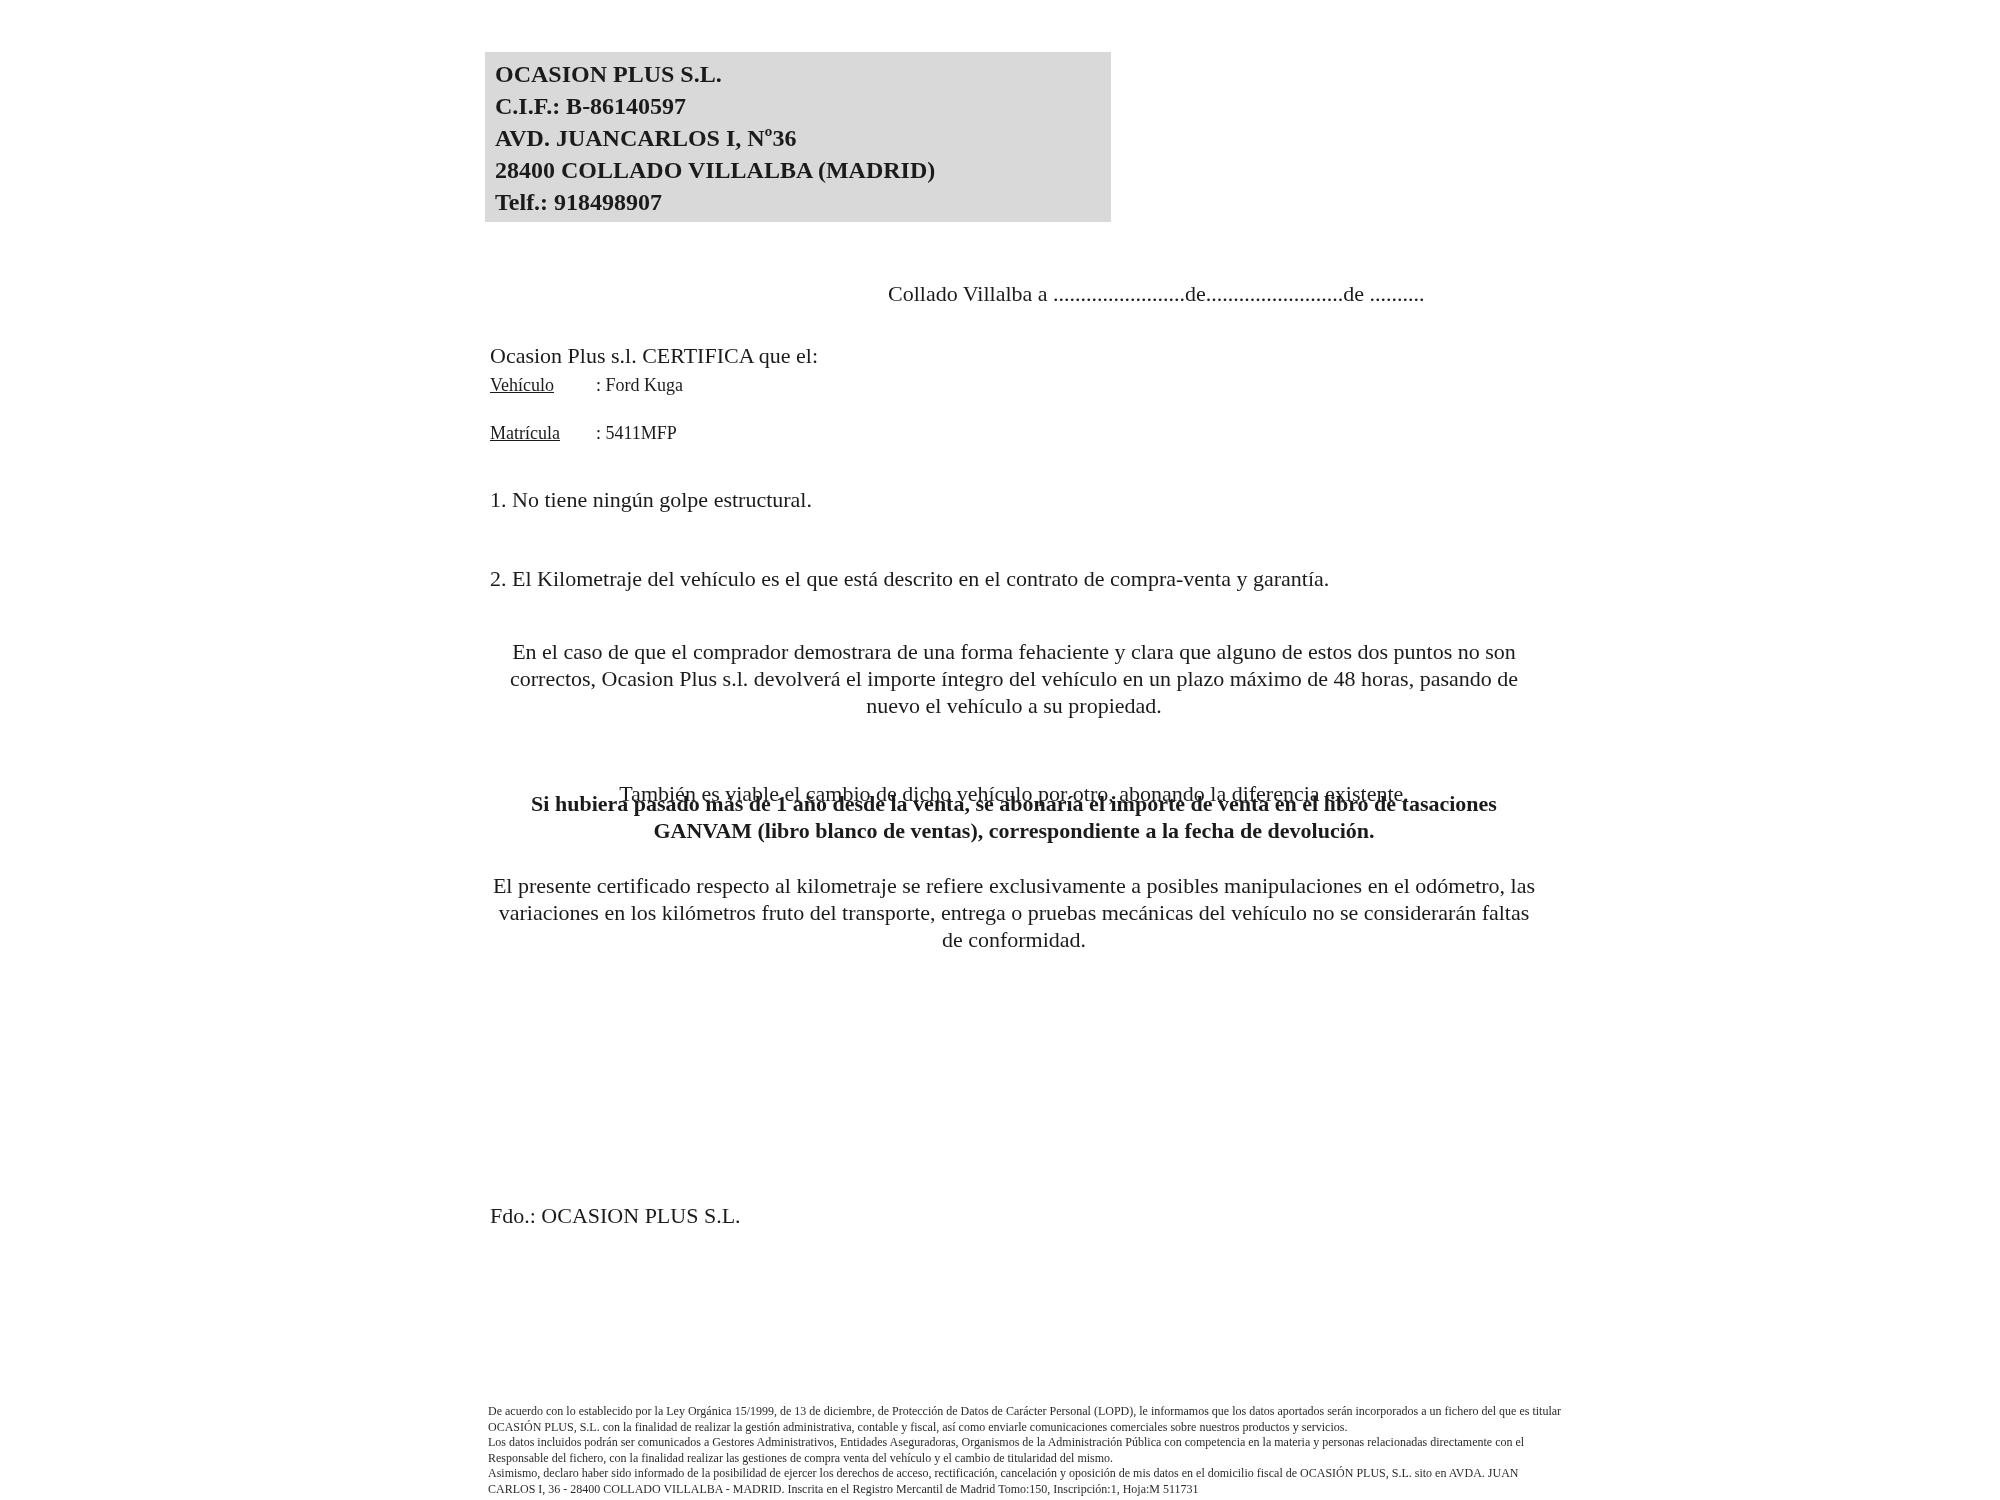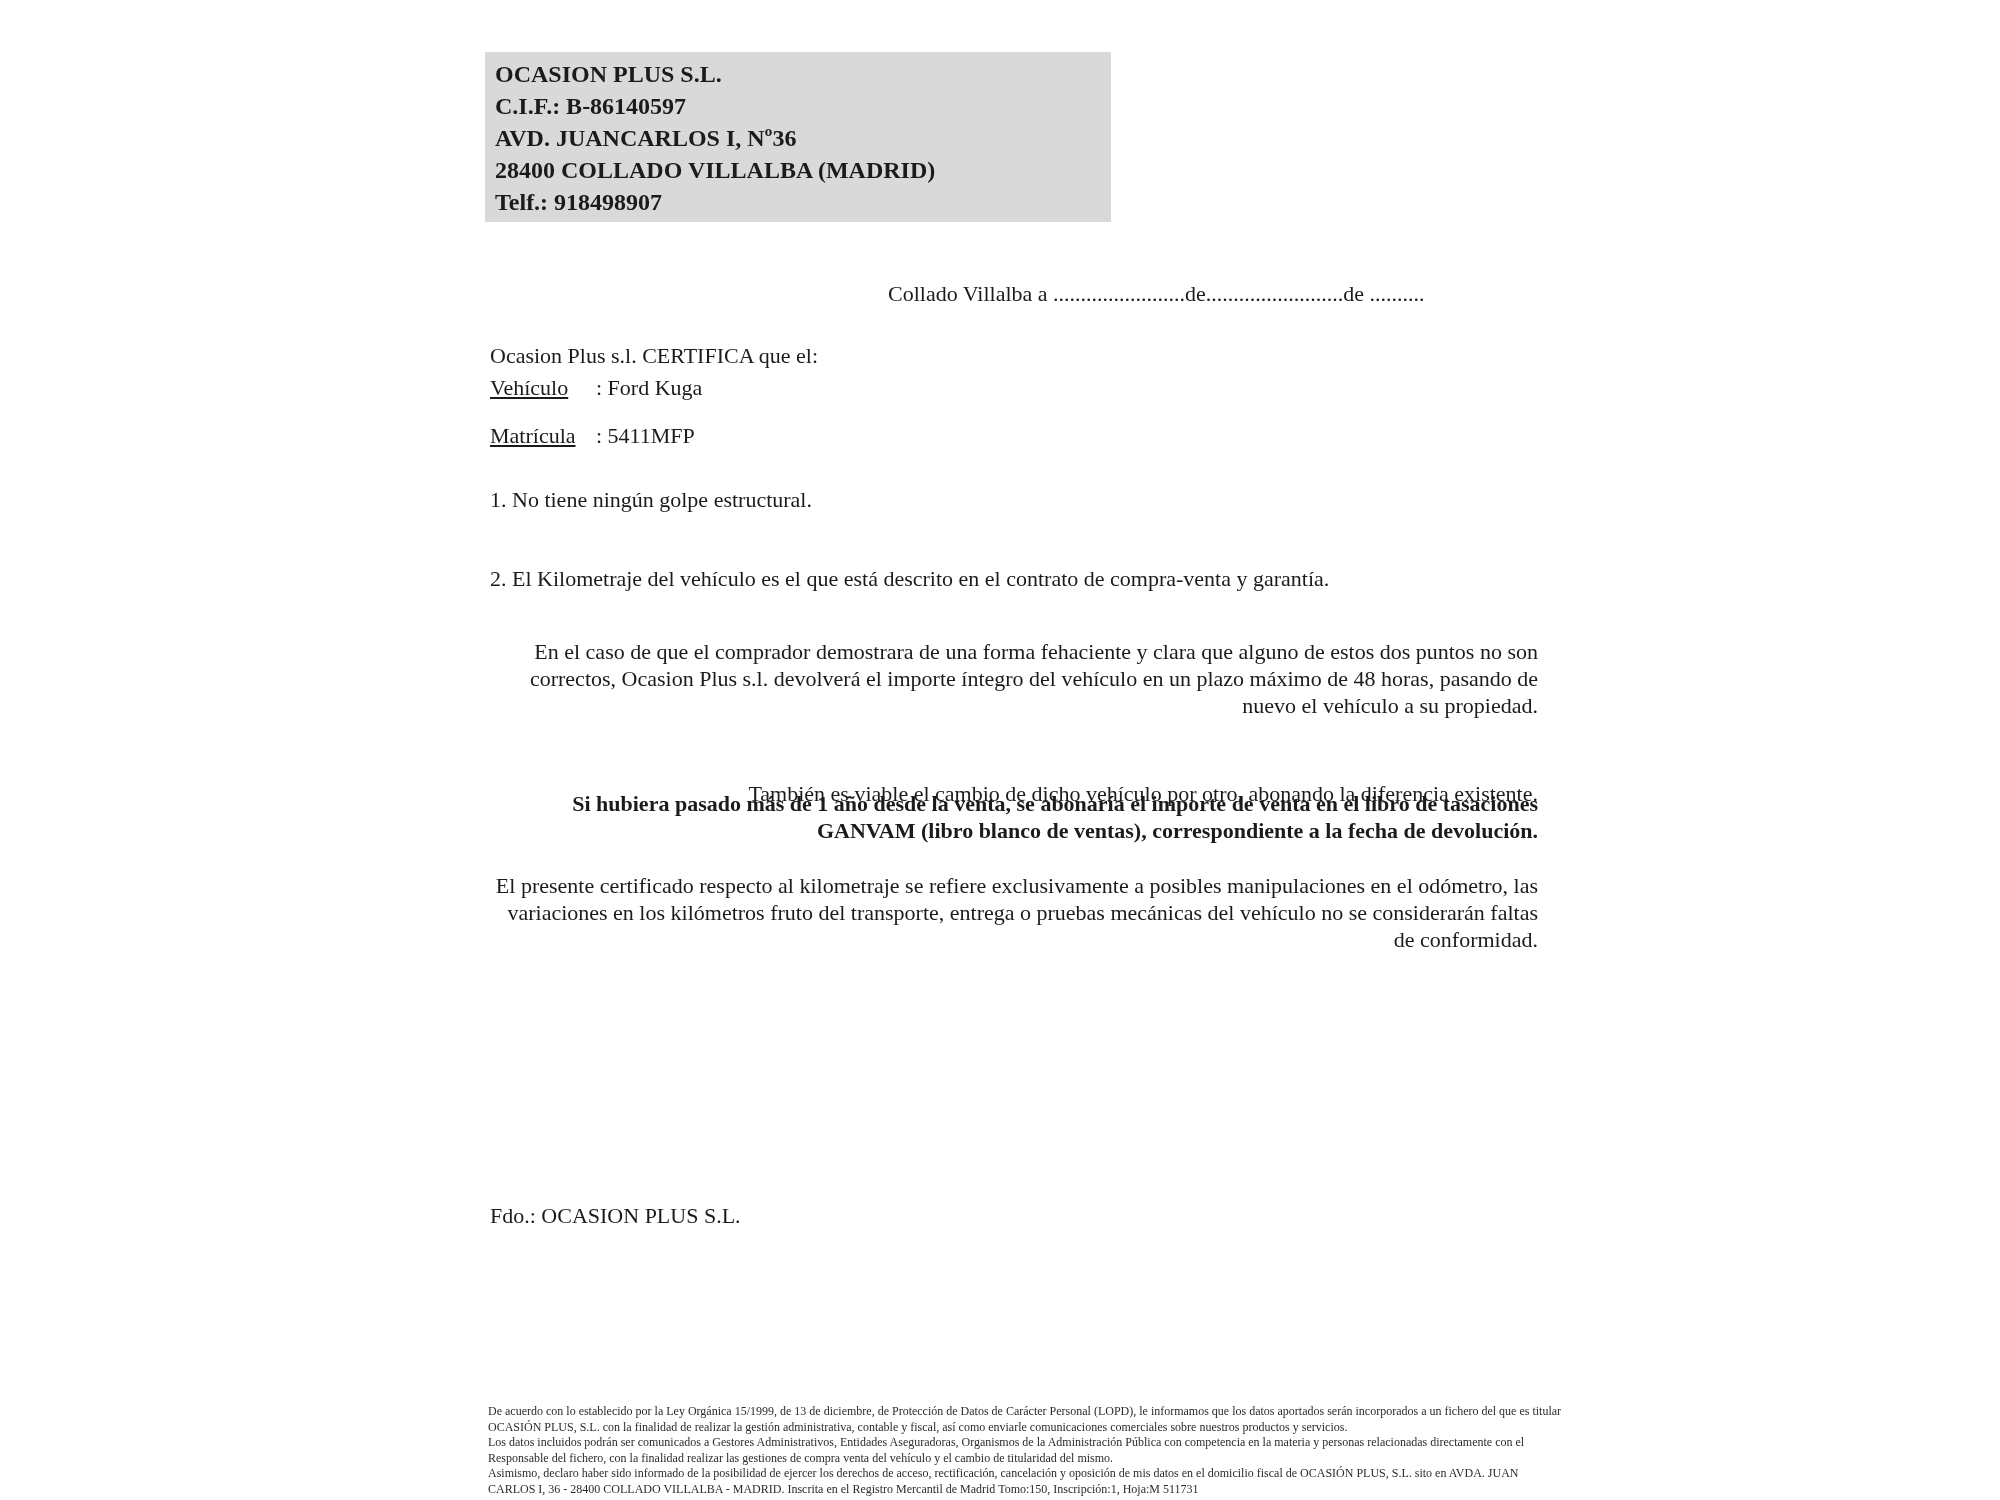--- a/index.html
+++ b/index.html
@@ -28,31 +28,31 @@
   }
 
   .date-line {
     position: absolute;
     left: 888px; top: 281px;
     font-size: 22px;
     white-space: nowrap;
   }
 
   .cert-intro { position: absolute; left: 490px; top: 343px; font-size: 22px; white-space: nowrap; }
-  .cert-row   { position: absolute; left: 490px; font-size: 22px; white-space: nowrap; }
+  .cert-row   { position: absolute; left: 490px; font-size: 18px; white-space: nowrap; }
   .cert-row.vehicle { top: 375px; }
   .cert-row.plate   { top: 407px; margin-top: 16px; }
   .cert-label { display: inline-block; width: 106px; text-decoration: underline; }
   .cert-value { display: inline-block; }
 
   .point { position: absolute; left: 490px; font-size: 22px; white-space: nowrap; }
   .point.p1 { top: 487px; }
   .point.p2 { top: 566px; }
 
-  .para { position: absolute; left: 490px; width: 1048px; font-size: 22px; line-height: 27px; text-align: right; }
+  .para { position: absolute; left: 490px; width: 1048px; font-size: 22px; line-height: 27px; text-align: center; }
   .para.para1 { top: 638px; }
   .para.para2 { top: 780px; }
   .para.para3 { top: 790px; font-weight: bold; }
   .para.para4 { top: 872px; }
 
   .signature { position: absolute; left: 490px; top: 1203px; font-size: 22px; white-space: nowrap; }
 
   .legal { position: absolute; left: 488px; top: 1404px; width: 1120px; color: #2b2b2b; }
   .legal .legal-line {
     font-size: 12px;

